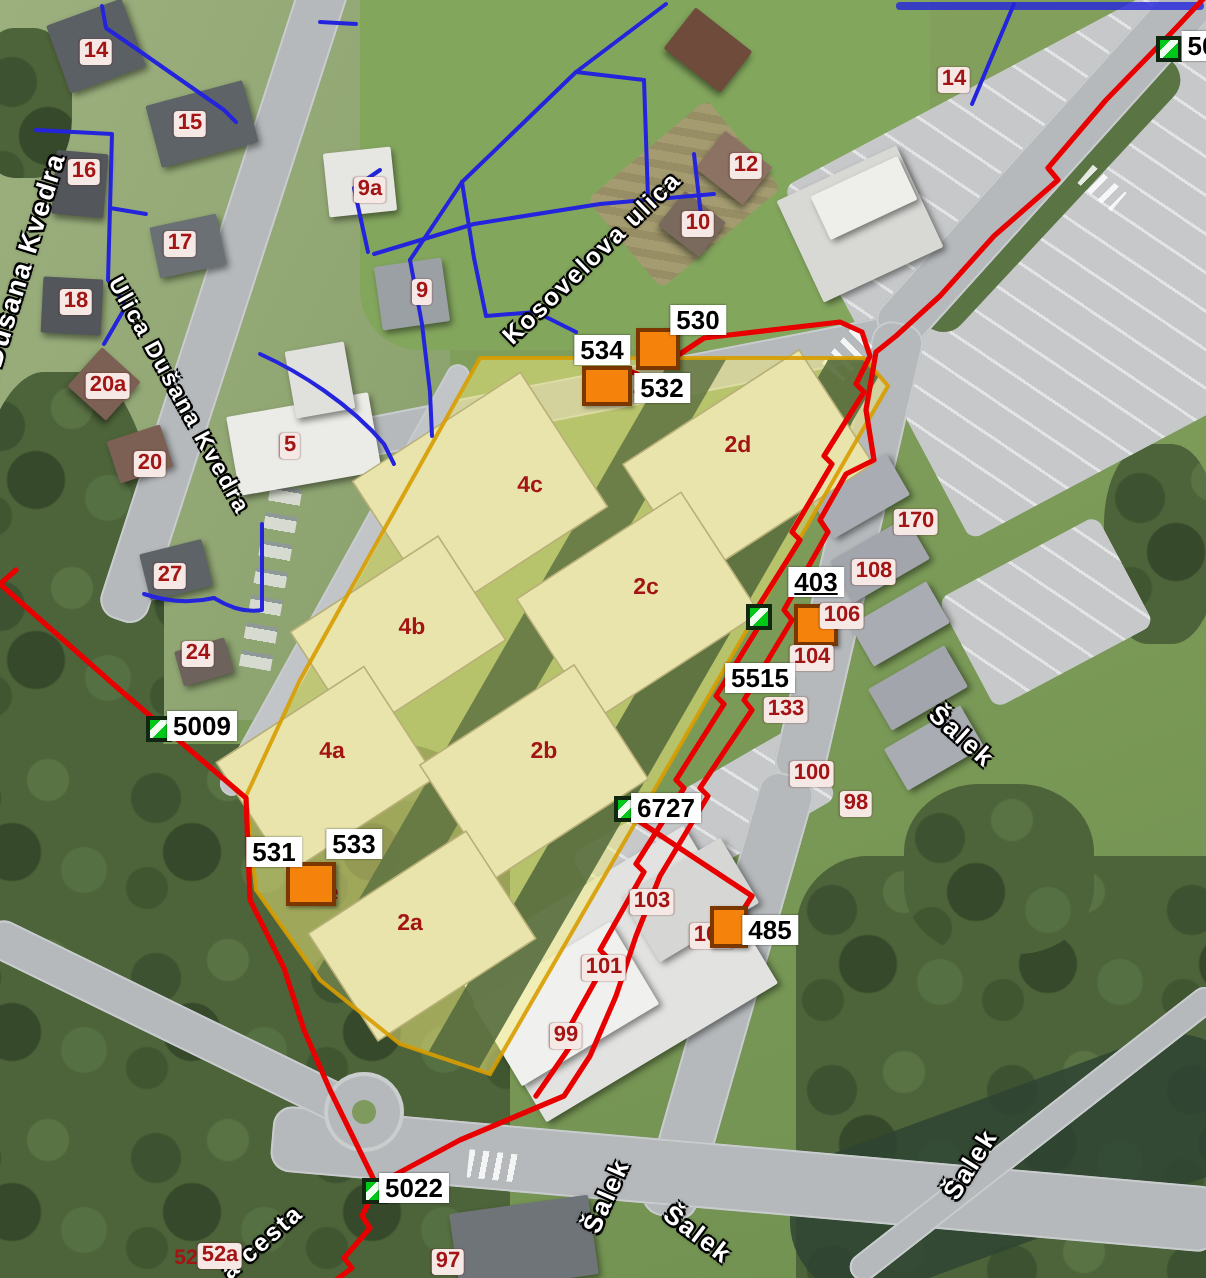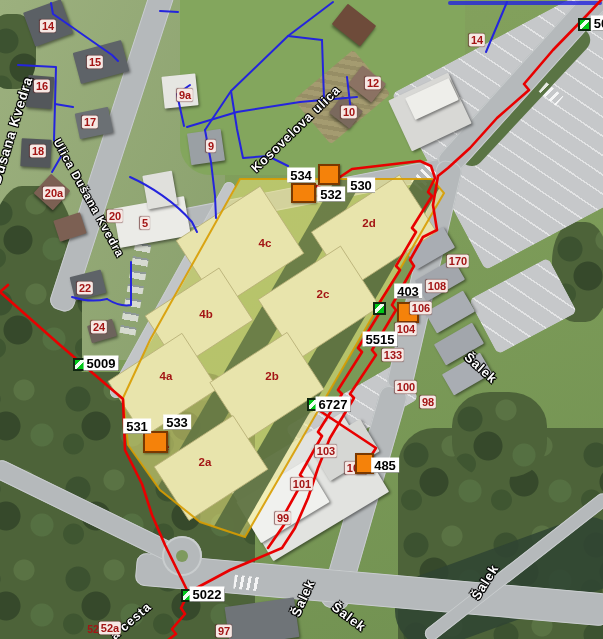--- a/index.html
+++ b/index.html
@@ -137,23 +137,23 @@
     <div class="street" style="left: 485px; top: 582px; font-size: 13px; transform: translate(-50%, -50%) rotate(-58deg);">Šalek</div>
     <div class="street" style="left: 303px; top: 598px; font-size: 13px; transform: translate(-50%, -50%) rotate(-66deg);">Šalek</div>
     <div class="street" style="left: 349px; top: 617px; font-size: 13px; transform: translate(-50%, -50%) rotate(37deg);">Šalek</div>
     <div class="street" style="left: 131px; top: 621px; font-size: 12.5px; transform: translate(-50%, -50%) rotate(-41deg);">a cesta</div>
     <div class="lblred" style="left: 48px; top: 26px;">14</div>
     <div class="lblred" style="left: 95px; top: 62px;">15</div>
     <div class="lblred" style="left: 42px; top: 86px;">16</div>
     <div class="lblred" style="left: 90px; top: 122px;">17</div>
     <div class="lblred" style="left: 38px; top: 151px;">18</div>
     <div class="lblred" style="left: 54px; top: 193px;">20a</div>
-    <div class="lblred" style="left: 75px; top: 216px; margin-left: 40px;">20</div>
+    <div class="lblred" style="left: 75px; top: 232px;">20</div>
     <div class="lblred" style="left: 145px; top: 223px;">5</div>
-    <div class="lblred" style="left: 85px; top: 288px;">22</div>
+    <div class="lblred" style="left: 85px; top: 288px;">27</div>
     <div class="lblred" style="left: 99px; top: 327px;">24</div>
     <div class="lblred" style="left: 185px; top: 95px;">9a</div>
     <div class="lblred" style="left: 211px; top: 146px;">9</div>
     <div class="lblred" style="left: 373px; top: 83px;">12</div>
     <div class="lblred" style="left: 349px; top: 112px;">10</div>
     <div class="lblred" style="left: 477px; top: 40px;">14</div>
     <div class="lblred" style="left: 458px; top: 261px;">170</div>
     <div class="lblred" style="left: 437px; top: 286px;">108</div>
     <div class="lblred" style="left: 421px; top: 308px;">106</div>
     <div class="lblred" style="left: 406px; top: 329px;">104</div>
@@ -169,21 +169,21 @@
     <div class="plainred" style="left: 93px; top: 629px;">52</div>
     <div class="unit" style="left: 253px; top: 243px; margin-left: 12px;">4c</div>
     <div class="unit" style="left: 206px; top: 314px;">4b</div>
     <div class="unit" style="left: 166px; top: 376px;">4a</div>
     <div class="unit" style="left: 369px; top: 223px;">2d</div>
     <div class="unit" style="left: 323px; top: 294px;">2c</div>
     <div class="unit" style="left: 272px; top: 376px;">2b</div>
     <div class="unit" style="left: 205px; top: 462px;">2a</div>
     <div class="unit" style="left: 163px; top: 447px; z-index: 5;">2e</div>
     <div class="lblwhite" style="left: 301px; top: 175px;">534</div>
-    <div class="lblwhite" style="left: 349px; top: 185px; margin-left: 12px;">530</div>
+    <div class="lblwhite" style="left: 349px; top: 160px;">530</div>
     <div class="lblwhite" style="left: 331px; top: 194px;">532</div>
     <div class="lblwhite" style="left: 380px; top: 291px; margin-top: 48px;">5515</div>
     <div class="lblwhite" style="left: 408px; top: 291px; text-decoration: underline;">403</div>
     <div class="lblwhite" style="left: 101px; top: 363px;">5009</div>
     <div class="lblwhite" style="left: 137px; top: 426px;">531</div>
     <div class="lblwhite" style="left: 177px; top: 422px;">533</div>
     <div class="lblwhite" style="left: 333px; top: 404px;">6727</div>
     <div class="lblwhite" style="left: 385px; top: 465px;">485</div>
     <div class="lblwhite" style="left: 207px; top: 594px;">5022</div>
     <div class="lblwhite" style="left: 601px; top: 23px;">50</div>

